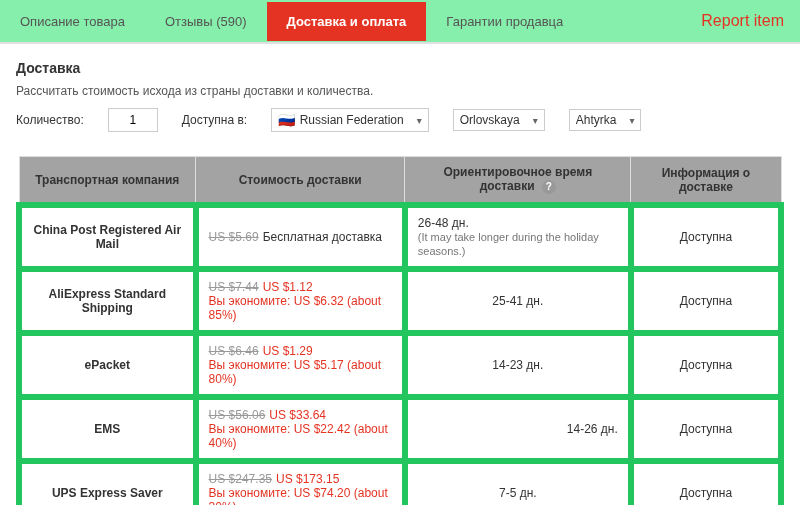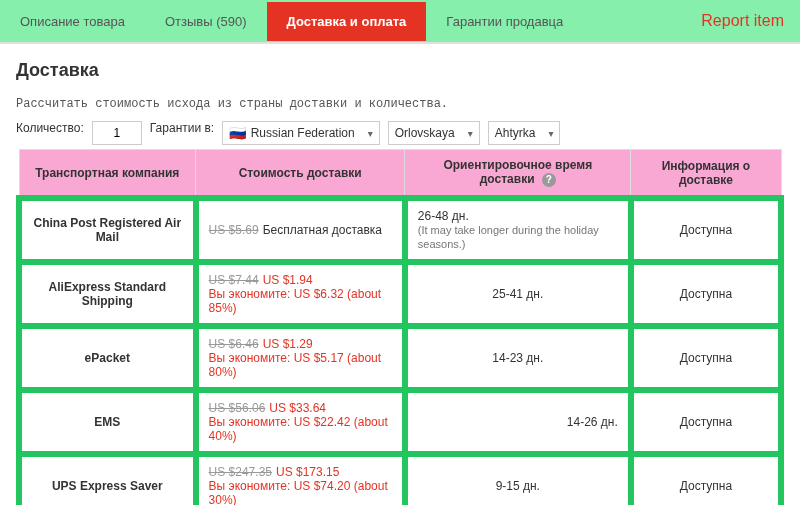--- a/index.html
+++ b/index.html
@@ -5,33 +5,33 @@
     * { box-sizing: border-box; margin: 0; padding: 0; }
     body { font-family: Arial, sans-serif; font-size: 12px; background: #f5f5f5; color: #333; width: 800px; }
 
     .tabs { display: flex; background: #86efac; border-bottom: 2px solid #e0e0e0; align-items: center; }
     .tab { padding: 12px 20px; cursor: pointer; color: #555; font-size: 13px; white-space: nowrap; }
     .tab.active { background: #e43323; color: #fff; font-weight: bold; }
     .report-item { margin-left: auto; padding: 12px 16px; color: #e43323; font-size: 16px; cursor: pointer; }
 
     .content { background: #fff; padding: 16px; }
 
-    .section-title { font-size: 18px; font-weight: bold; margin-bottom: 16px; color: #333; }
-    .calc-text { font-size: 12px; color: #555; margin-bottom: 10px; font-family: Liberation Mono, monospace; }
+    .section-title { font-size: 14px; font-weight: bold; margin-bottom: 8px; color: #333; }
+    .calc-text { font-size: 12px; color: #555; margin-bottom: 10px; }
 
-    .quantity-row { display: flex; gap: 8px; margin-bottom: 4px; }
+    .quantity-row { display: flex; align-items: center; gap: 24px; margin-bottom: 24px; }
     .qty-label { font-size: 12px; color: #333; }
     .qty-input { width: 50px; border: 1px solid #ccc; padding: 4px 6px; font-size: 12px; text-align: center; }
     .dest-label { font-size: 12px; color: #333; }
     .select-wrapper { position: relative; display: inline-flex; align-items: center; border: 1px solid #ccc; background: #fff; padding: 3px 24px 3px 6px; font-size: 12px; cursor: pointer; }
     .select-wrapper .flag { margin-right: 4px; font-size: 14px; }
     .select-wrapper::after { content: '▾'; position: absolute; right: 6px; font-size: 10px; color: #666; }
 
     table { width: 100%; border-collapse: collapse; font-size: 12px; }
-    thead tr { background: #f9a8d4; }
+    thead tr { background: #a3a3a3; }
     thead th { padding: 8px 10px; text-align: center; border: 1px solid #ddd; font-weight: bold; color: #333; font-size: 12px; }
     tbody tr { border: 1px solid #ddd; }
     tbody td { padding: 8px 10px; border: 6px solid #22c55e; vertical-align: middle; }
     tbody td:first-child { font-weight: bold; text-align: center; }
     tbody td:last-child { text-align: center; }
 
     .strikethrough { text-decoration: line-through; color: #999; margin-right: 4px; }
     .price-new { color: #e43323; }
     .savings { color: #e43323; }
 
@@ -51,21 +51,21 @@
   <div class="report-item">Report item</div>
 </div>
 
 <div class="content">
   <div class="section-title">Доставка</div>
   <div class="calc-text">Рассчитать стоимость исхода из страны доставки и количества.</div>
 
   <div class="quantity-row">
     <span class="qty-label">Количество:</span>
     <input type="text" class="qty-input" value="1" style="">
-    <span class="dest-label">Гарантии в:</span>
+    <span class="dest-label">Доступна в:</span>
     <div class="select-wrapper">
       <span class="flag">🇷🇺</span>
       <span>Russian Federation</span>
     </div>
     <div class="select-wrapper">
       <span>Orlovskaya</span>
     </div>
     <div class="select-wrapper">
       <span>Ahtyrka</span>
     </div>
@@ -85,40 +85,40 @@
     </thead>
     <tbody id="table-body">
     <tr>
           <td>China Post Registered Air Mail</td>
           <td><span class="strikethrough">US $5.69</span><span>Бесплатная доставка</span></td>
           <td style="text-align: left;"><span>26-48 дн.</span><br><span style="color: rgb(119, 119, 119); font-size: 11px;">(It may take longer during the holiday seasons.)</span></td>
           <td>Доступна</td>
         </tr>
         <tr>
           <td>AliExpress Standard Shipping</td>
-          <td><span class="strikethrough">US $7.44</span><span class="price-new">US $1.94</span><br><span class="savings">Вы экономите: US $6.32 (about 85%)</span></td>
+          <td><span class="strikethrough">US $7.44</span><span class="price-new">US $1.12</span><br><span class="savings">Вы экономите: US $6.32 (about 85%)</span></td>
           <td style="text-align: center;"><span>25-41 дн.</span></td>
           <td>Доступна</td>
         </tr>
         <tr>
           <td>ePacket</td>
           <td><span class="strikethrough">US $6.46</span><span class="price-new">US $1.29</span><br><span class="savings">Вы экономите: US $5.17 (about 80%)</span></td>
           <td style="text-align: center;"><span>14-23 дн.</span></td>
           <td>Доступна</td>
         </tr>
         <tr>
           <td>EMS</td>
           <td><span class="strikethrough">US $56.06</span><span class="price-new">US $33.64</span><br><span class="savings">Вы экономите: US $22.42 (about 40%)</span></td>
           <td style="text-align: right;"><span>14-26 дн.</span></td>
           <td>Доступна</td>
         </tr>
         <tr>
           <td>UPS Express Saver</td>
           <td><span class="strikethrough">US $247.35</span><span class="price-new">US $173.15</span><br><span class="savings">Вы экономите: US $74.20 (about 30%)</span></td>
-          <td style="text-align: center;"><span>9-15 дн.</span></td>
+          <td style="text-align: center;"><span>7-5 дн.</span></td>
           <td>Доступна</td>
         </tr>
       </tbody>
   </table>
 
   <div class="notes">
     <p>Note: Shipping costs shown include fuel surcharges. Import duties, taxes and other customs related charges are not included. Buyers bear all responsibility for all extra charges incurred (if any).</p>
 
   </div>
 </div>

